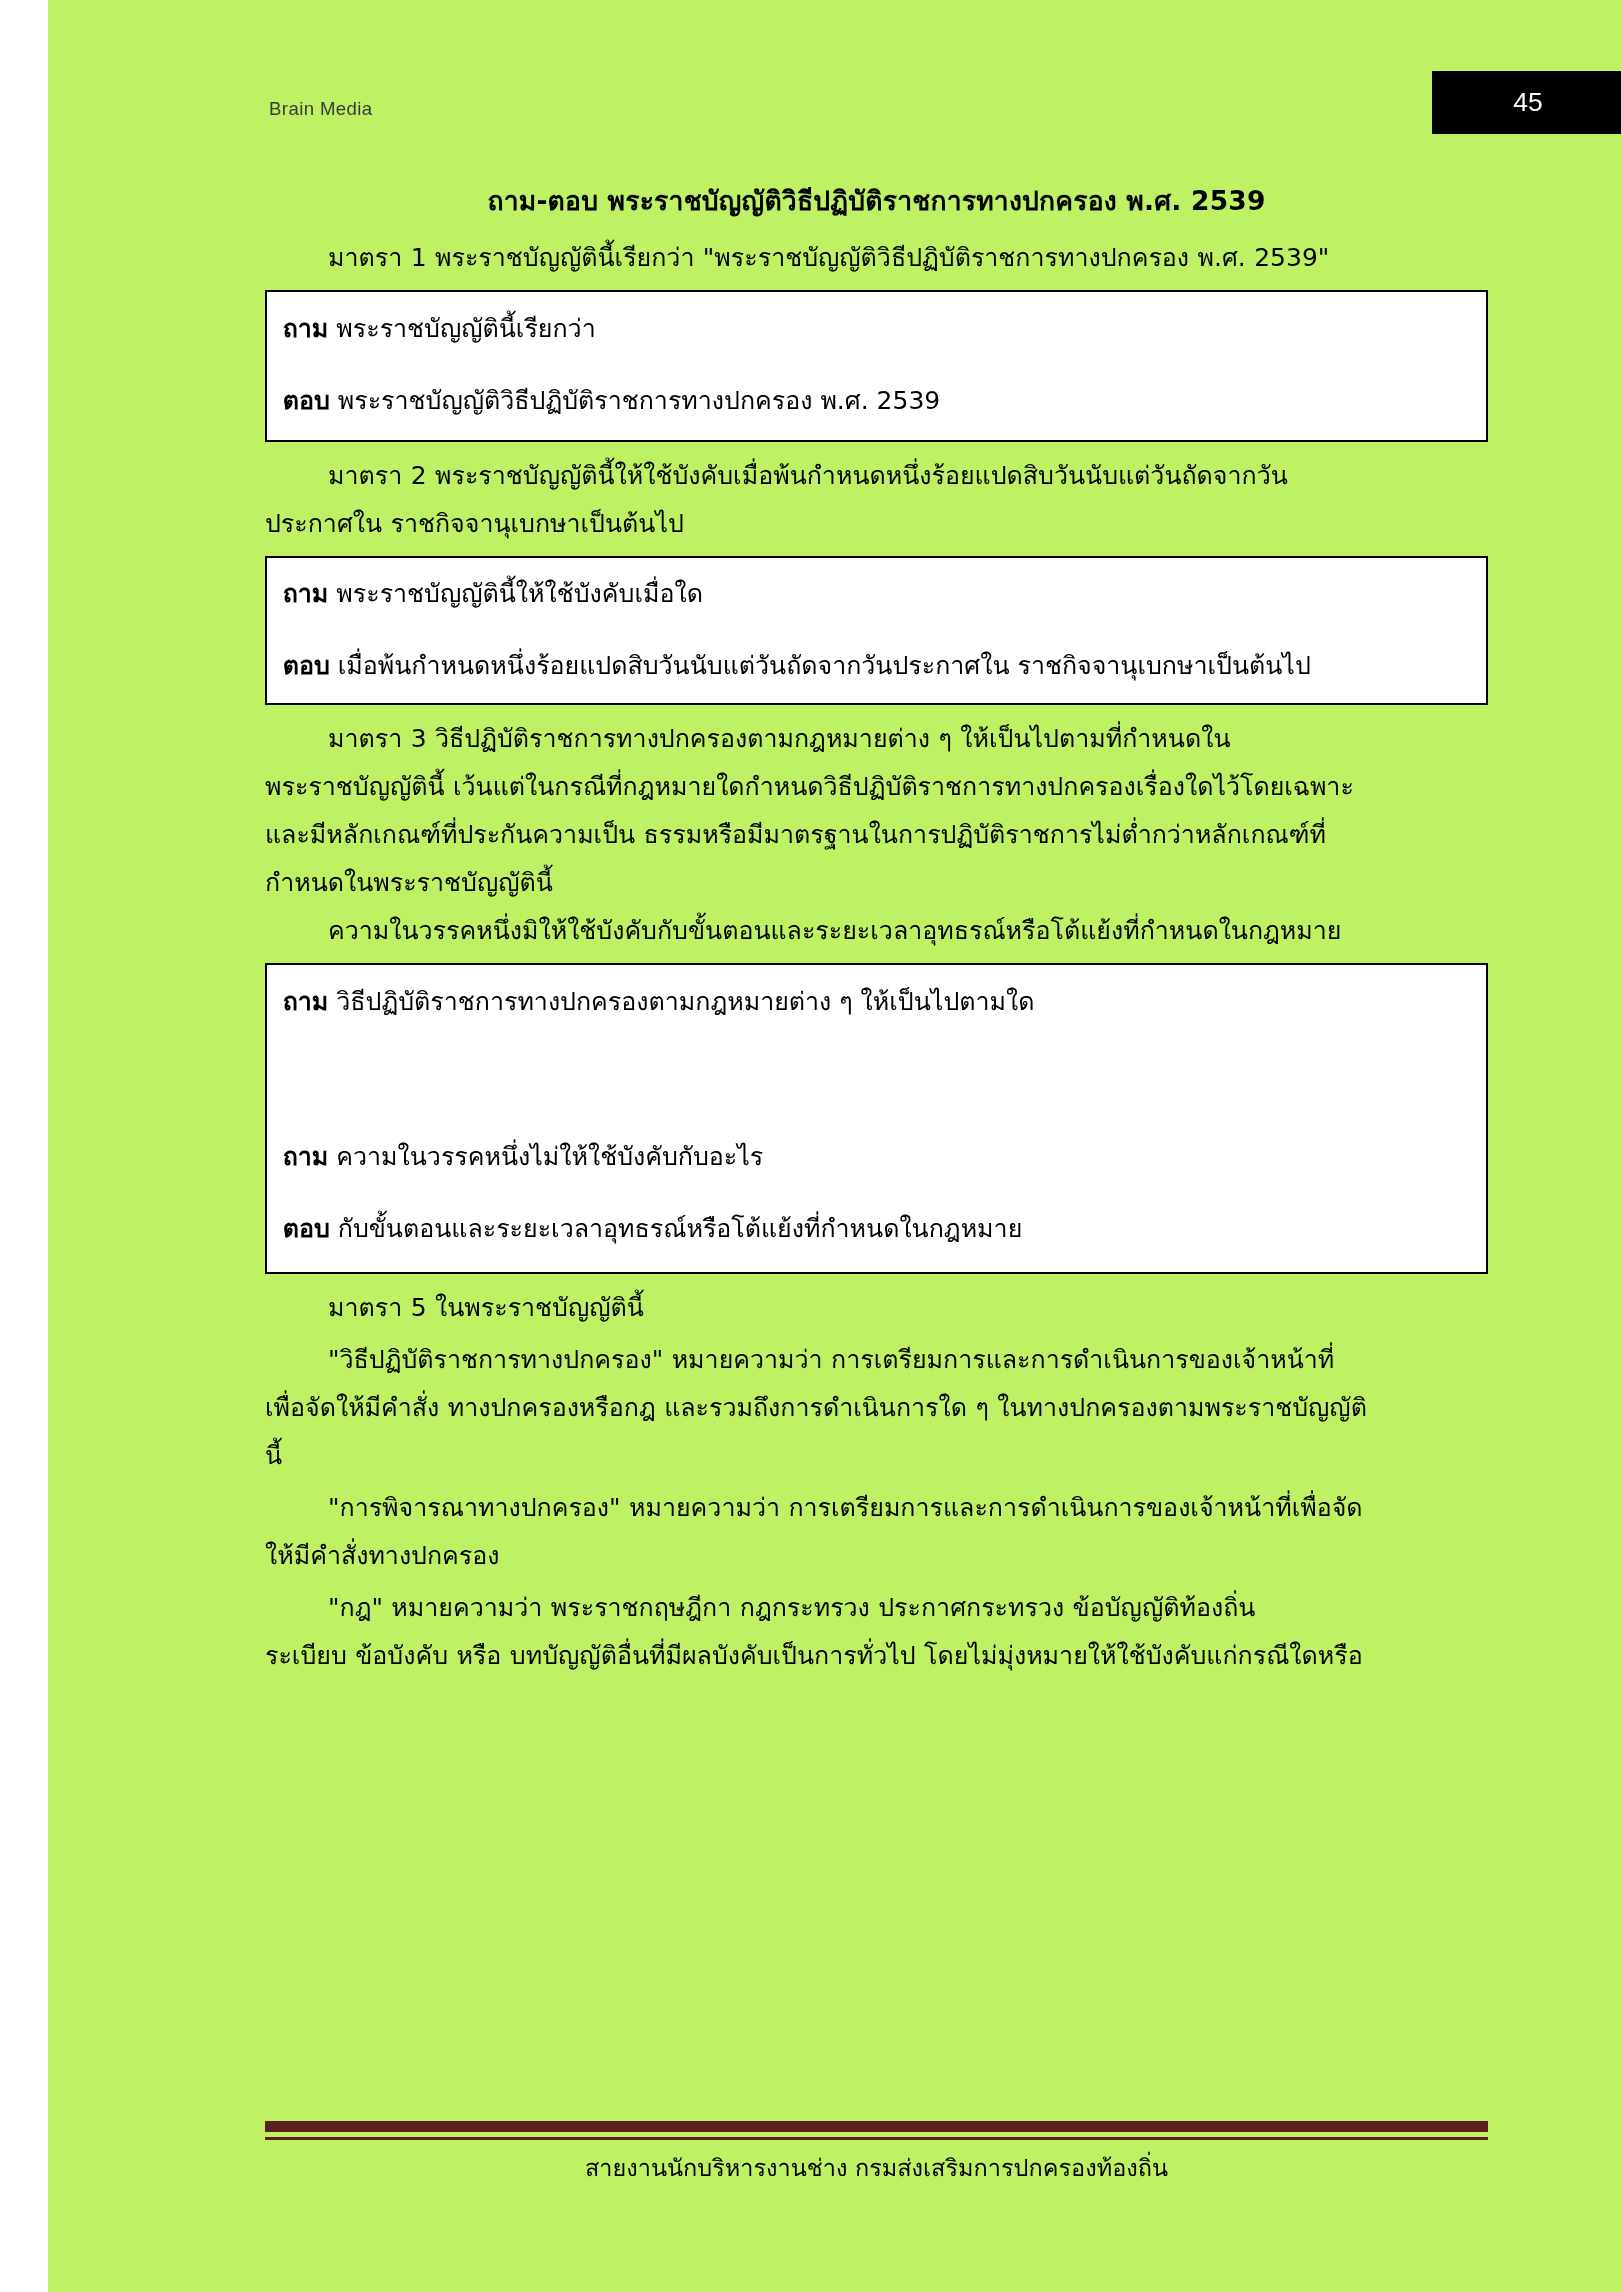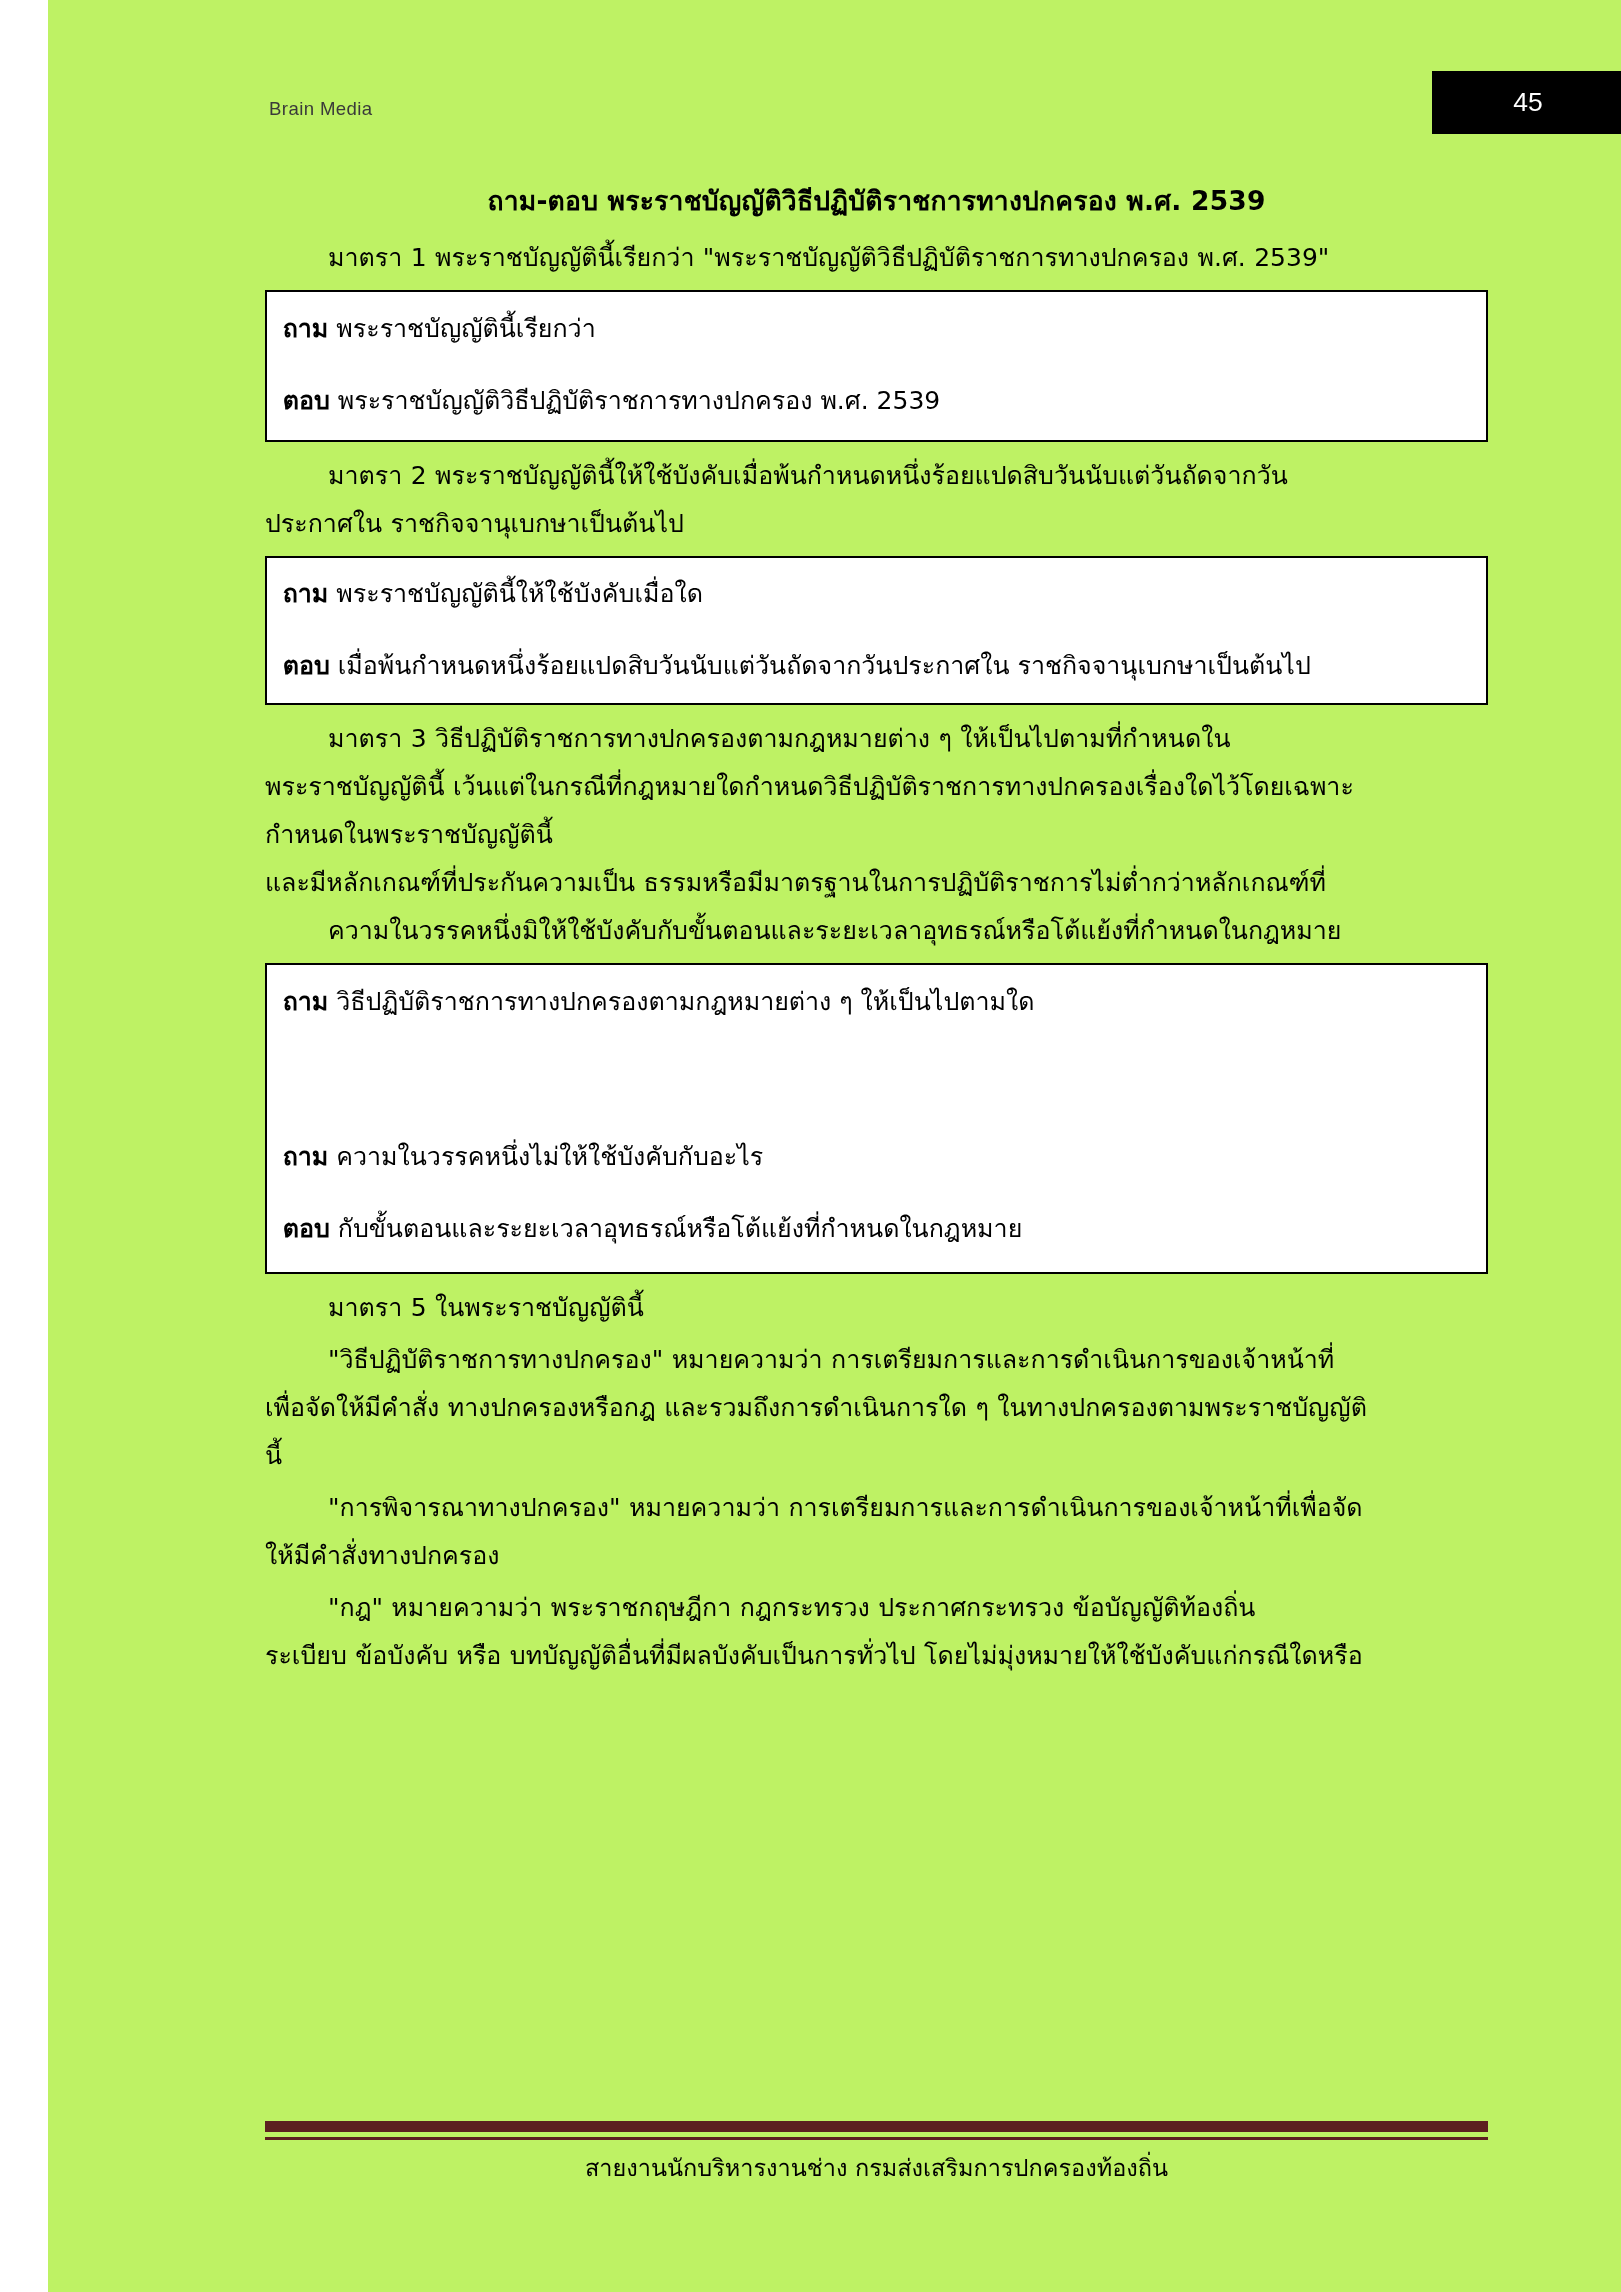--- a/index.html
+++ b/index.html
@@ -172,22 +172,22 @@
         <span class="qa-text">พระราชบัญญัตินี้ให้ใช้บังคับเมื่อใด</span>
       </div>
       <div class="qa-line">
         <span class="qa-label">ตอบ</span>
         <span class="qa-text">เมื่อพ้นกำหนดหนึ่งร้อยแปดสิบวันนับแต่วันถัดจากวันประกาศใน ราชกิจจานุเบกษาเป็นต้นไป</span>
       </div>
     </div>
 
     <p class="body-text tight">มาตรา 3 วิธีปฏิบัติราชการทางปกครองตามกฎหมายต่าง ๆ ให้เป็นไปตามที่กำหนดใน</p>
     <p class="body-text no-indent tight">พระราชบัญญัตินี้ เว้นแต่ในกรณีที่กฎหมายใดกำหนดวิธีปฏิบัติราชการทางปกครองเรื่องใดไว้โดยเฉพาะ</p>
+    <p class="body-text no-indent tight">และมีหลักเกณฑ์ที่ประกันความเป็น ธรรมหรือมีมาตรฐานในการปฏิบัติราชการไม่ต่ำกว่าหลักเกณฑ์ที่</p>
     <p class="body-text no-indent tight">กำหนดในพระราชบัญญัตินี้</p>
-    <p class="body-text no-indent tight">และมีหลักเกณฑ์ที่ประกันความเป็น ธรรมหรือมีมาตรฐานในการปฏิบัติราชการไม่ต่ำกว่าหลักเกณฑ์ที่</p>
     <p class="body-text">ความในวรรคหนึ่งมิให้ใช้บังคับกับขั้นตอนและระยะเวลาอุทธรณ์หรือโต้แย้งที่กำหนดในกฎหมาย</p>
 
     <div class="qa-box box-3">
       <div class="qa-line">
         <span class="qa-label">ถาม</span>
         <span class="qa-text">วิธีปฏิบัติราชการทางปกครองตามกฎหมายต่าง ๆ ให้เป็นไปตามใด</span>
       </div>
       <div class="qa-gap"></div>
       <div class="qa-line">
         <span class="qa-label">ถาม</span>

